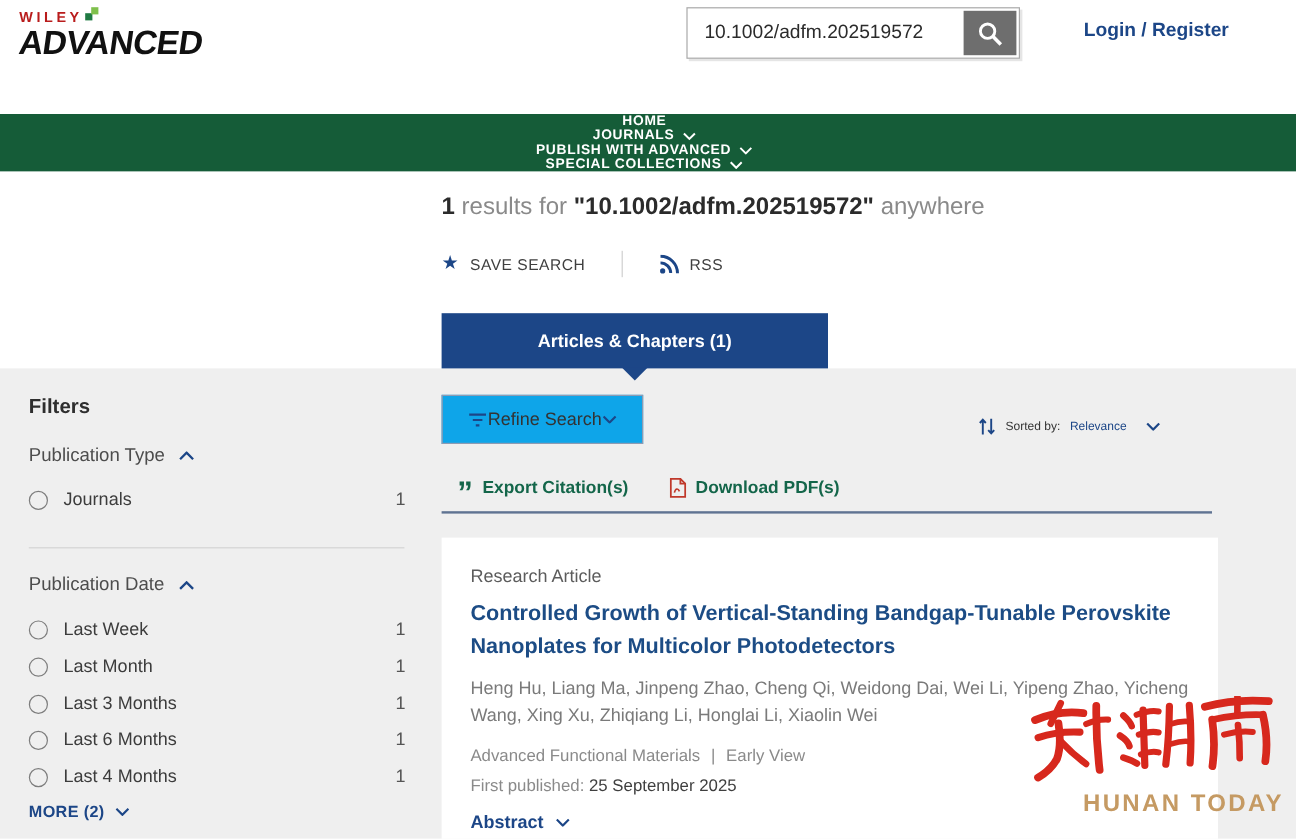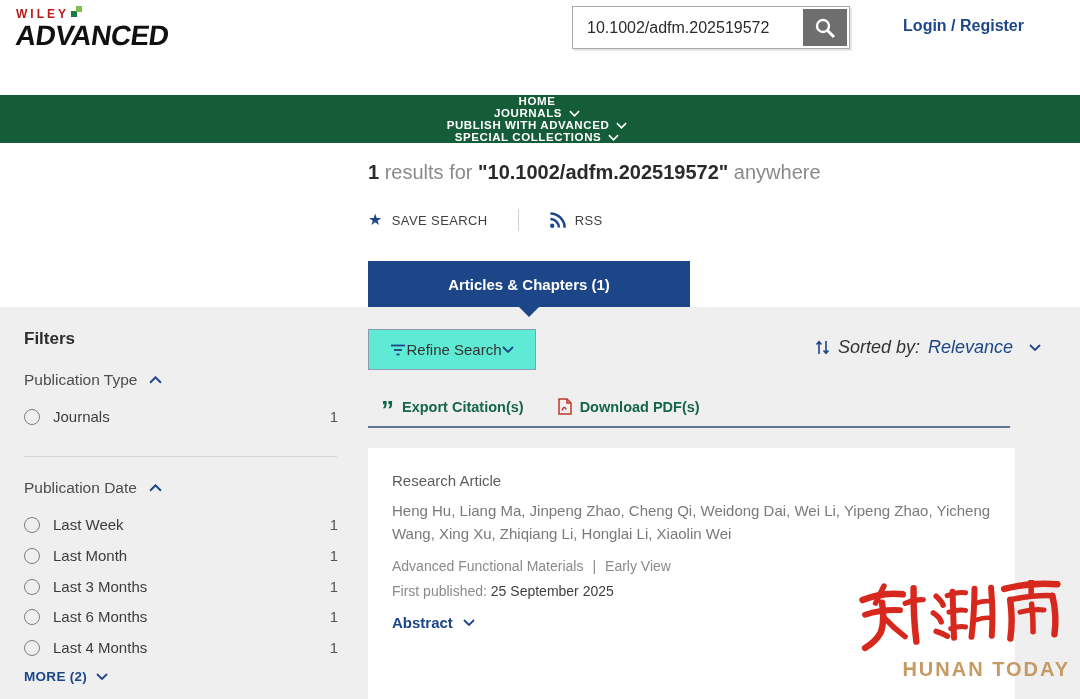--- a/index.html
+++ b/index.html
@@ -66,24 +66,24 @@
                   font-size:15.5px; color:#4d4d4d; cursor:pointer; }
   .filter-row { position:absolute; left:24px; width:314px; display:flex; align-items:center; cursor:pointer; }
   .radio { width:16px; height:16px; border:1.5px solid #7d7d7d; border-radius:50%; background:transparent; margin-right:13px; flex:none; }
   .filter-label { font-size:15px; color:#3c3c3c; }
   .filter-count { margin-left:auto; font-size:15px; color:#555; }
   .side-divider { position:absolute; left:24px; top:149px; width:313px; height:1px; background:#d4d4d4; }
   .more-link { position:absolute; left:24px; top:362px; display:flex; align-items:center; gap:9px;
                font-size:13.5px; font-weight:700; color:#1c4687; letter-spacing:0.3px; cursor:pointer; }
 
   
-  .refine-btn { position:absolute; left:368px; top:22px; width:168px; height:41px; background:#5eead4;
+  .refine-btn { position:absolute; left:368px; top:22px; width:168px; height:41px; background:#0ea5e9;
                 border:1px solid #8e9bb3; display:flex; align-items:center; justify-content:center; gap:0;
                 font-size:15px; color:#333; cursor:pointer; }
-  .sorted-row { position:absolute; left:815px; top:30px; display:flex; align-items:center; gap:8px; font-size:18px; cursor:pointer;font-style:italic; }
+  .sorted-row { position:absolute; left:815px; top:40px; display:flex; align-items:center; gap:8px; font-size:10px; cursor:pointer; }
   .sorted-label { color:#333; }
   .sorted-value { color:#1c4687; }
   .export-row { position:absolute; left:381px; top:91px; display:flex; align-items:center; gap:34px; }
   .green-link { display:flex; align-items:center; gap:8px; color:#14664a; font-weight:700; font-size:14.5px; cursor:pointer; }
   .quote-glyph { font-size:26px; line-height:0.4; color:#14664a; font-weight:700; position:relative; top:4px; }
   .toolbar-underline { position:absolute; left:368px; top:119px; width:642px; height:2px; background:#5f7392; }
 
   
   .card { position:absolute; left:368px; top:141px; width:647px; height:270px; background:#fff; padding:24px 24px 0 24px; }
   .card-type { font-size:15px; color:#5c5c5c; }
@@ -296,20 +296,21 @@
           <path d="M4 12.5 C5 8.5 7.2 8.8 8.2 11.5" fill="none" stroke="#c0392b" stroke-width="1.4"></path>
         </svg>
         <span>Download PDF(s)</span>
       </div>
     </div>
 
     <div class="toolbar-underline"></div>
 
     <div class="card">
       <div class="card-type">Research Article</div>
+      <div class="card-title">Controlled Growth of Vertical-Standing Bandgap-Tunable Perovskite Nanoplates for Multicolor Photodetectors</div>
       <div class="card-authors">Heng Hu, Liang Ma, Jinpeng Zhao, Cheng Qi, Weidong Dai, Wei Li, Yipeng Zhao, Yicheng Wang, Xing Xu, Zhiqiang Li, Honglai Li, Xiaolin Wei</div>
       <div class="card-journal">
         <span>Advanced Functional Materials</span>
         <span>|</span>
         <span>Early View</span>
       </div>
       <div class="card-pub">
         <span>First published:</span>
         <b>25 September 2025</b>
       </div>

